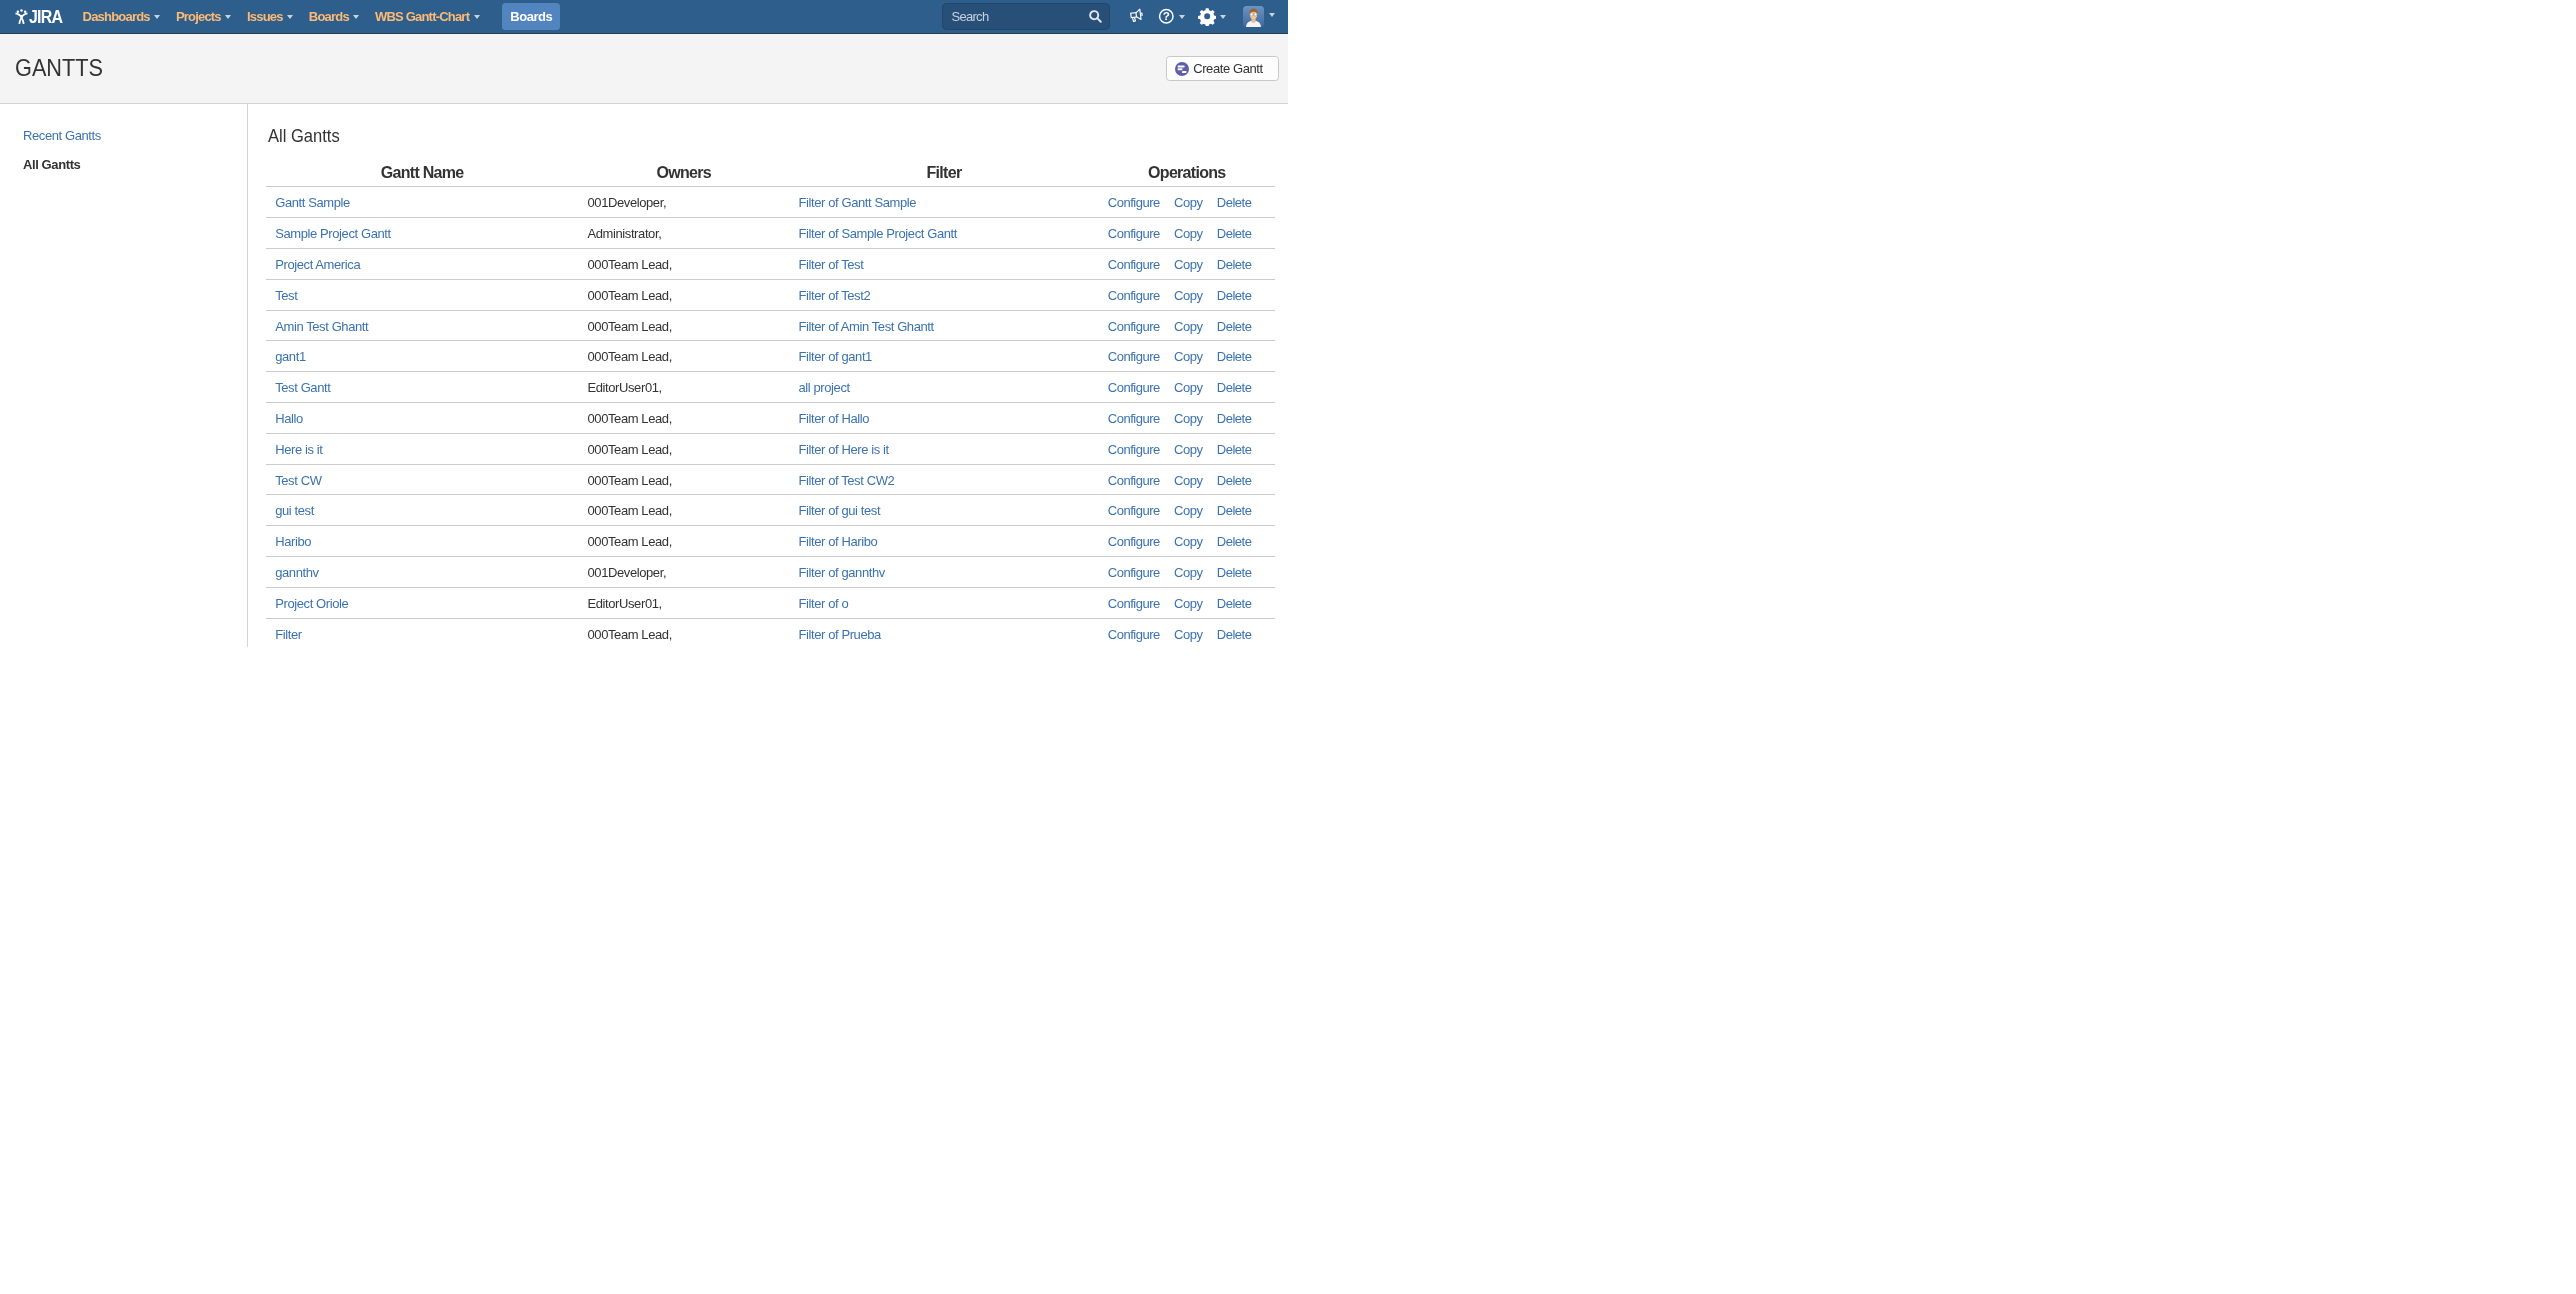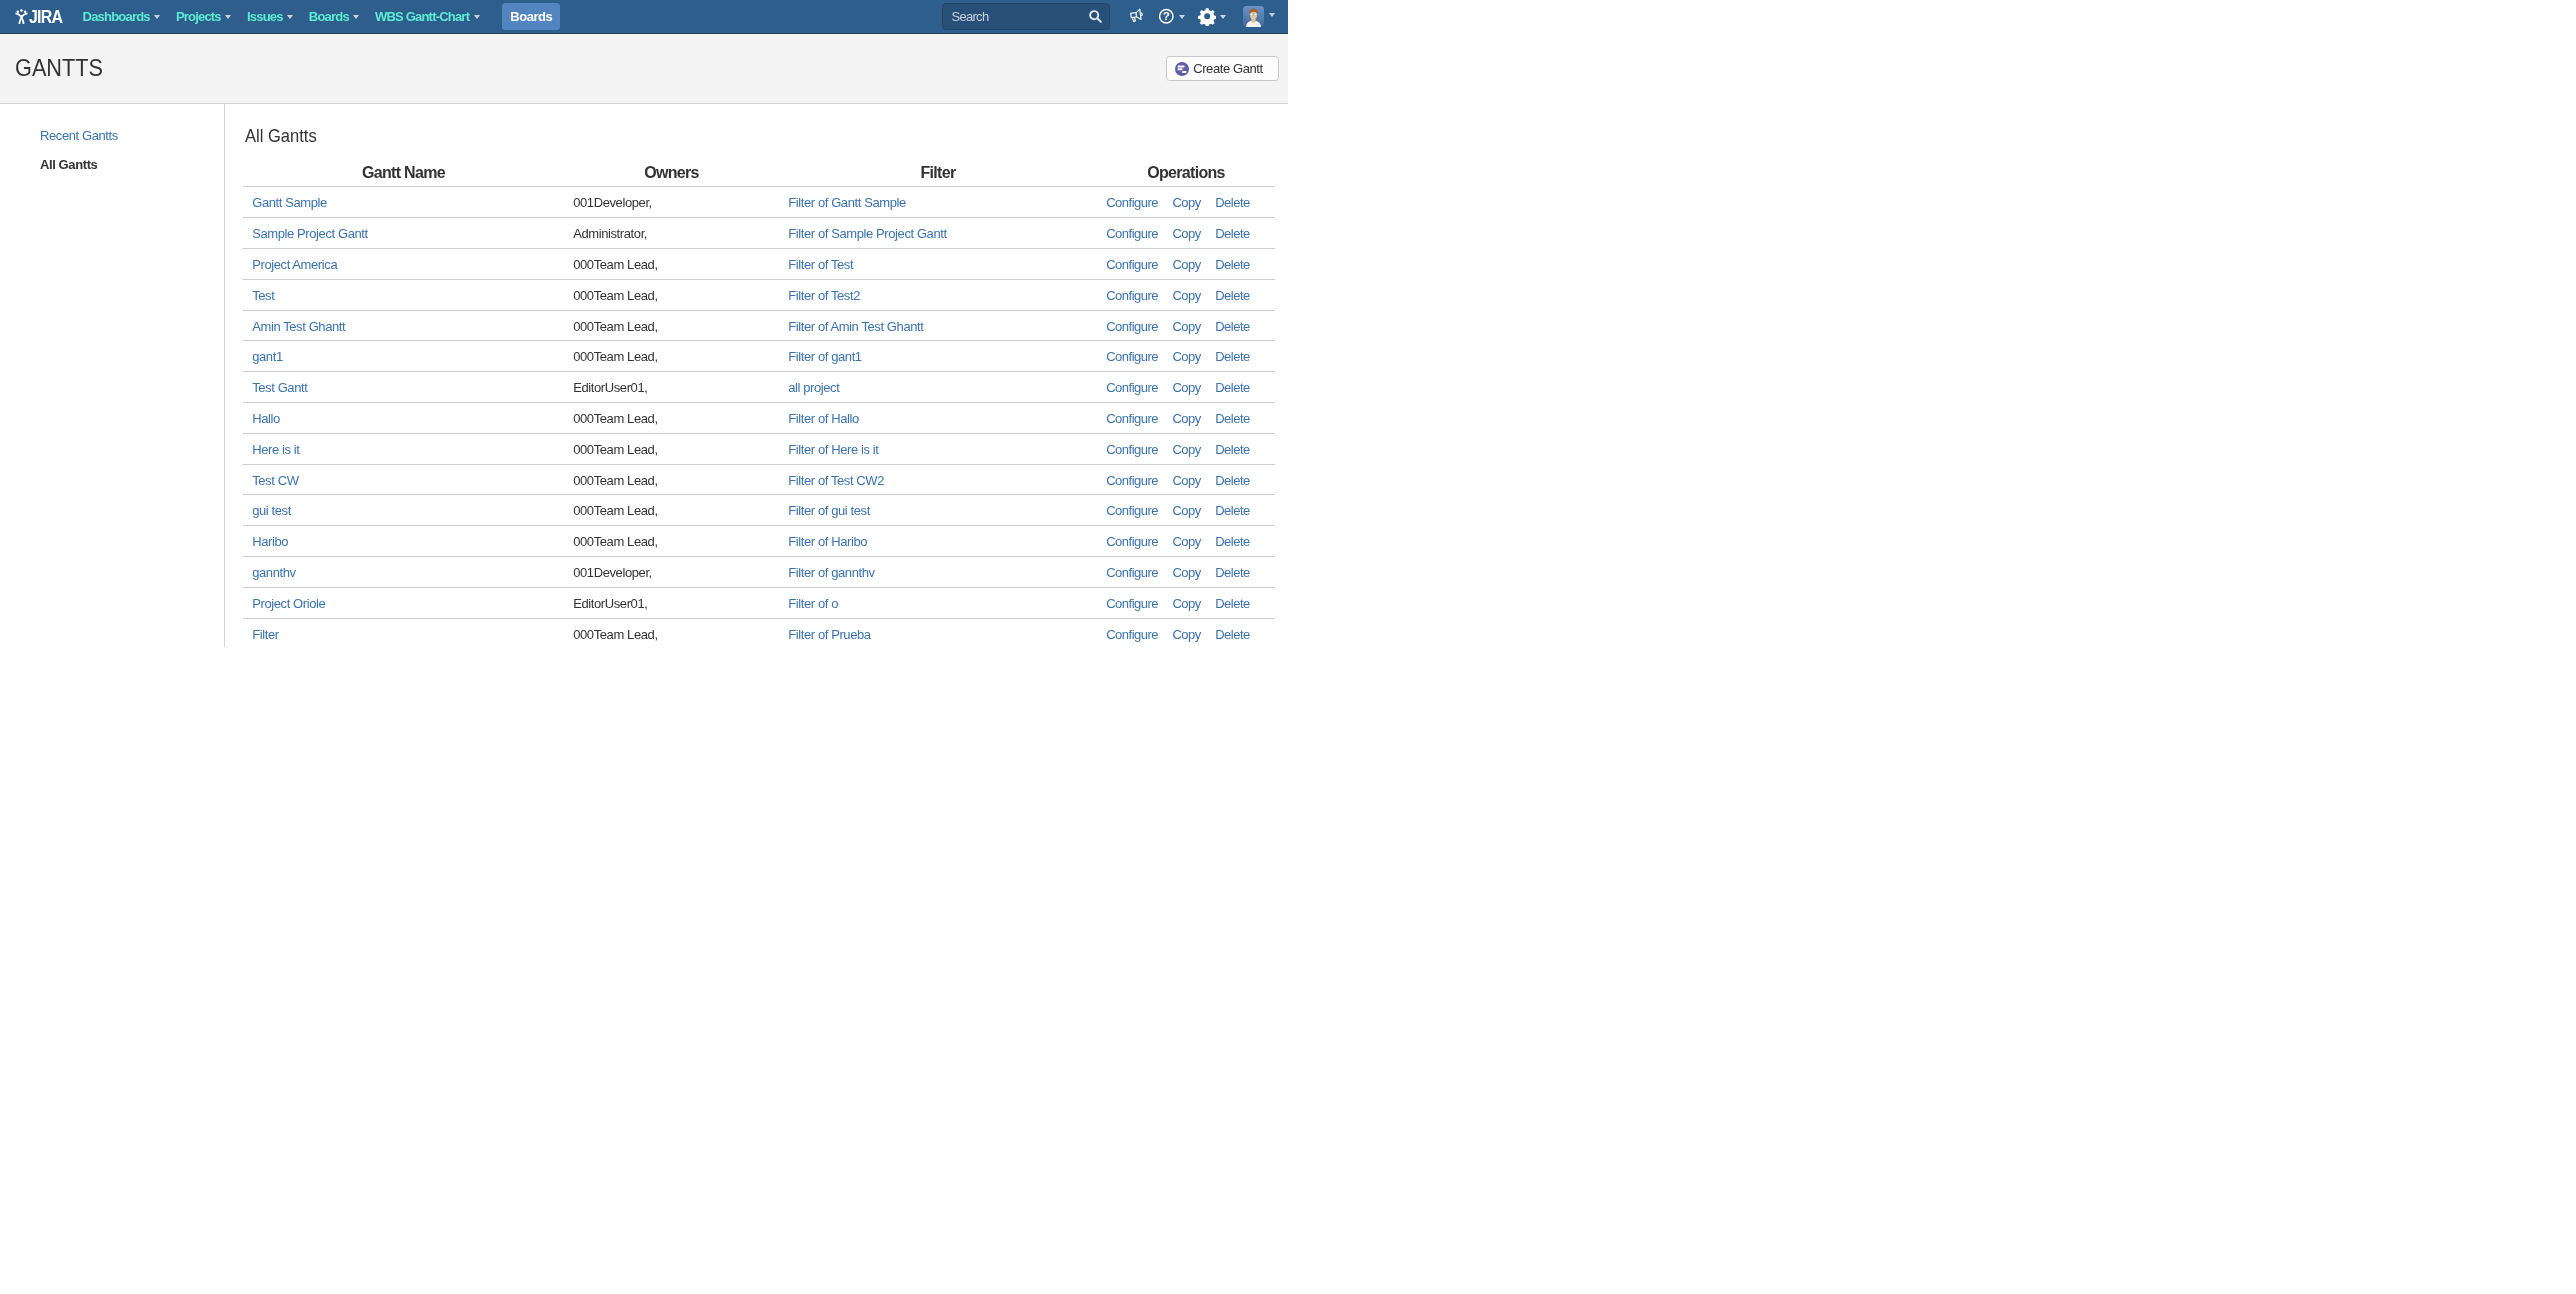--- a/index.html
+++ b/index.html
@@ -8,21 +8,21 @@
 a { text-decoration:none; }
 
 
 .nav { position:relative; height:34px; background:#2e5e8c; border-bottom:1.3px solid #283c50;
   display:flex; align-items:center; white-space:nowrap; }
 .logo { display:flex; align-items:center; margin-left:15px; }
 .logo svg { display:block; }
 .logo .word { color:#fff; font-weight:bold; font-size:19px; letter-spacing:-0.9px;
   transform:scaleX(0.84); transform-origin:left center; margin-left:0.9px; width:34px; }
 .menu { display:flex; align-items:center; margin-left:11.8px; height:100%; }
-.menu a { color:#5eead4; font-weight:bold; font-size:13px; padding:0 7.9px; display:flex;
+.menu a { color:#fdba74; font-weight:bold; font-size:13px; padding:0 7.9px; display:flex;
   align-items:center; height:100%; letter-spacing:-0.8px; }
 .caret { display:inline-block; width:0; height:0; border-left:3.9px solid transparent;
   border-right:3.9px solid transparent; border-top:4.4px solid #cbd3da; margin-left:4.4px; margin-top:0.9px; }
 .createbtn { margin-left:15px; background:#5285bf; color:#fff; font-weight:bold; font-size:13px; letter-spacing:-0.5px;
   border:none; border-radius:3.5px; height:27px; padding:0 7.9px; margin-top:0; }
 .navright { margin-left:auto; display:flex; align-items:center; height:100%; margin-right:12.7px; }
 .search { position:relative; width:168px; height:27px; margin-top:-0.9px; }
 .search input { width:100%; height:100%; background:#284f78; border:0.9px solid #20466a;
   border-radius:4.4px; padding:0 26px 0 8.8px; font-size:13px; letter-spacing:-0.7px; font-family:"Liberation Sans",sans-serif;
   color:#c7d2de; }
@@ -32,21 +32,21 @@
 
 .pagehead { position:relative; height:70px; background:#f4f4f4; border-bottom:0.9px solid #d4d4d4; }
 .pagehead h1 { position:absolute; left:15px; top:19px; font-size:23.6px; font-weight:normal;
   color:#333; line-height:31.5px; transform:scaleX(0.92); transform-origin:left top; }
 .cgbtn { position:absolute; right:9.2px; top:22px; height:25px; background:#fdfdfd;
   border:0.9px solid #c8c8c8; border-radius:3.5px; display:flex; align-items:center;
   padding:0 15px 0 7.9px; font-size:13px; letter-spacing:-0.4px; color:#333;justify-content:flex-end; }
 .cgbtn svg { margin-right:4.4px; }
 
 .content { display:flex; height:543px; }
-.sidebar { width:208px; border-right:0.9px solid #d5d5d5; padding-top:16.6px; flex:none;margin-left:17px; }
+.sidebar { width:248px; border-right:0.9px solid #d5d5d5; padding-top:16.6px; flex:none; }
 .sidebar a { display:block; padding:6.1px 8.8px 6.1px 23px; font-size:13px; letter-spacing:-0.4px; line-height:17.5px; }
 .sidebar a.recent { color:#3b73af; }
 .sidebar a.all { color:#333; font-weight:bold; }
 .main { flex:1; padding:0 13px 0 18px; }
 .main h2 { margin-top:20px; margin-left:1.8px; font-size:19px; line-height:24.5px; font-weight:normal; color:#333; transform:scaleX(0.87); transform-origin:left top; width:105px; }
 table { border-collapse:collapse; width:100%; margin-top:7.7px; }
 th { text-align:center; font-size:16px; letter-spacing:-0.7px; color:#333; padding:7.9px 9.2px 4.8px; line-height:17.5px;
   border-bottom:0.9px solid #ccc; }
 td { font-size:13px; letter-spacing:-0.4px; padding:7px 9.2px 5.3px; line-height:17.5px; border-bottom:0.9px solid #ccc; }
 td a { color:#3b73af; }

